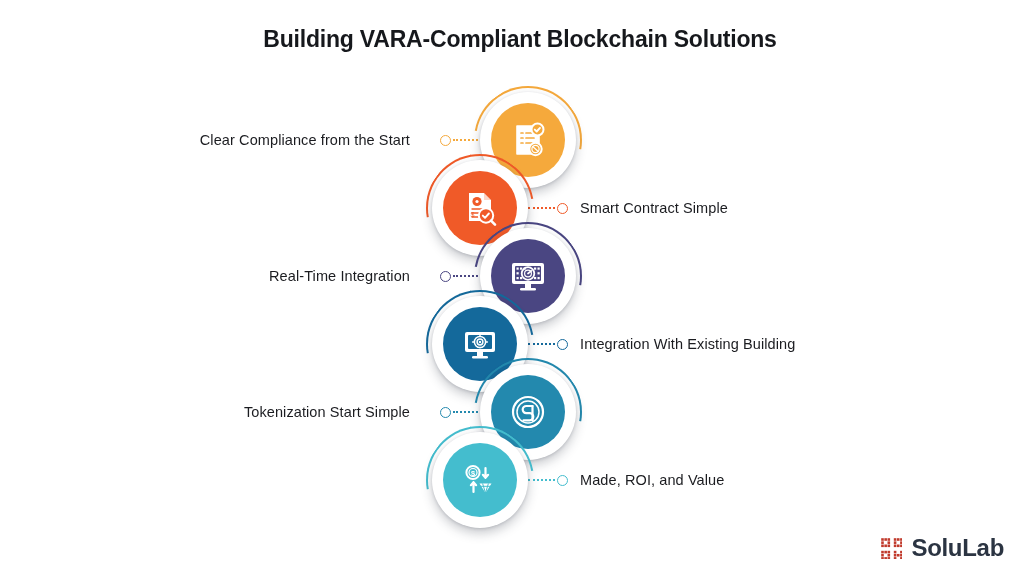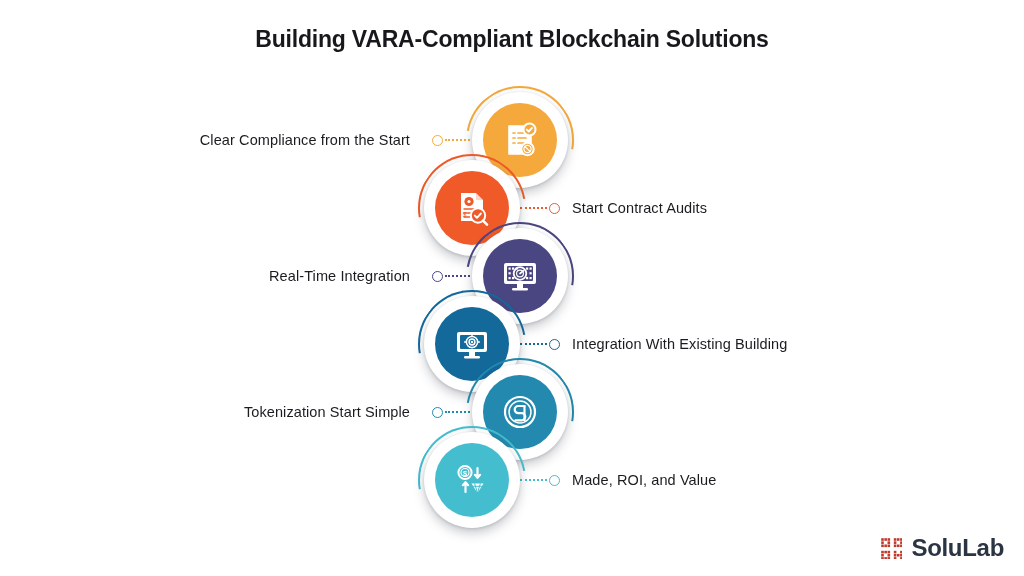--- a/index.html
+++ b/index.html
@@ -2,21 +2,21 @@
 <html><head>
 <meta charset="utf-8">
 <style>
   html,body{margin:0;padding:0;}
   body{
     width:1024px;height:576px;overflow:hidden;
     background:#ffffff;
     font-family:"Liberation Sans", sans-serif;
     position:relative;
   }
-  #canvas{position:absolute;inset:0;}
+  #canvas{position:absolute;inset:0;margin-left:8px;}
 
   
   .title{
     position:absolute;top:26px;left:0;width:1024px;
     text-align:center;
     font-size:23px;font-weight:bold;color:#16181c;
     letter-spacing:-0.2px;
   }
 
   
@@ -134,21 +134,21 @@
       <path d="M22.8 27.6 l2.2 2.2 l3.9 -4.3" fill="none" stroke="#fff" stroke-width="1.9" stroke-linecap="round" stroke-linejoin="round"></path>
       <path d="M31 32.6 l4 4" stroke="#fff" stroke-width="2.6" stroke-linecap="round"></path>
     </svg>
           </span>
         </div>
       </div>
       <div class="conn" style="color: rgb(240, 90, 40); top: 202px; z-index: 5; left: 518px; width: 42px;">
         <span class="dots"></span>
         <span class="ring"></span>
       </div>
-      <div class="label right" style="z-index: 20; left: 572px; width: 250px; top: 197px;">Start Contract Audits</div>
+      <div class="label right" style="z-index: 20; left: 572px; width: 250px; top: 197px;">Smart Contract Simple</div>
       <div class="node" style="left: 472px; top: 228px; z-index: 12;">
         <div class="arc" style="border-top-color: rgb(74, 70, 130); border-right-color: rgb(74, 70, 130); transform: rotate(-35deg);"></div>
         <div class="plate"></div>
         <div class="disc" style="background: rgb(74, 70, 130);">
           <span>
     <svg width="40" height="40" viewBox="0 0 40 40">
       <rect x="4" y="7" width="32" height="21" rx="2" fill="#fff"></rect>
       <rect x="7" y="10" width="26" height="15" rx="1" fill="#4A4682"></rect>
       <g fill="#fff">
         <rect x="8.5" y="11.5" width="2.2" height="2.2"></rect>

